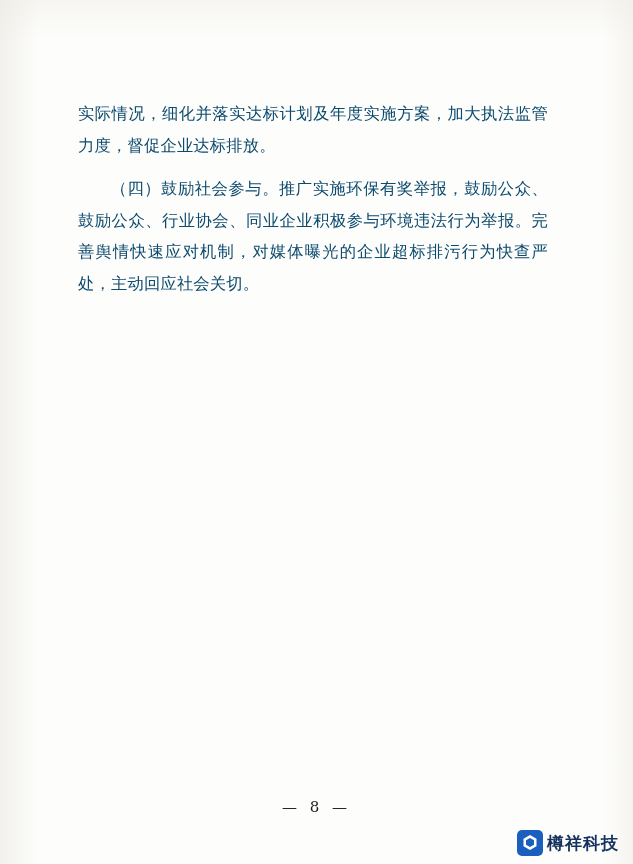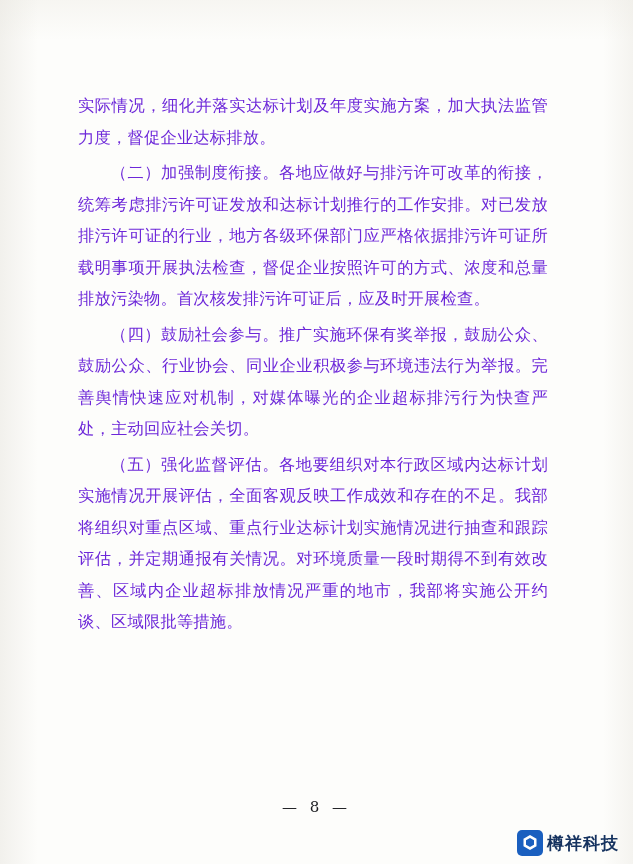--- a/index.html
+++ b/index.html
@@ -31,25 +31,25 @@
       linear-gradient(180deg, rgba(240,238,232,0.5) 0px, rgba(255,255,255,0) 40px);
     pointer-events: none;
   }
   #content {
     position: absolute;
     left: 78px;
     top: 86px;
     width: 470px;
   }
   p.para {
-    margin: 4px 0 3px 0;
+    margin: 12px 0 3px 0;
     font-family: "DejaVu Serif", serif;
     font-size: 16.3px;
     line-height: 31.5px;
-    color: #6d28d9;
+    color: #0c4a6e;
     text-align: justify;
     text-justify: inter-ideograph;
     letter-spacing: 0.2px;
     font-weight: 500;
   }
   p.indent {
     text-indent: 2em;
   }
   .pagenum {
     position: absolute;
@@ -87,23 +87,21 @@
     letter-spacing: 1px;
   }
 </style>
 </head>
 <body>
 
 <div id="page">
 
   <div id="content">
     <p class="para">实际情况，细化并落实达标计划及年度实施方案，加大执法监管力度，督促企业达标排放。</p>
-    <p class="para indent">（二）加强制度衔接。各地应做好与排污许可改革的衔接，统筹考虑排污许可证发放和达标计划推行的工作安排。对已发放排污许可证的行业，地方各级环保部门应严格依据排污许可证所载明事项开展执法检查，督促企业按照许可的方式、浓度和总量排放污染物。首次核发排污许可证后，应及时开展检查。</p>
     <p class="para indent">（四）鼓励社会参与。推广实施环保有奖举报，鼓励公众、鼓励公众、行业协会、同业企业积极参与环境违法行为举报。完善舆情快速应对机制，对媒体曝光的企业超标排污行为快查严处，主动回应社会关切。</p>
-    <p class="para indent">（五）强化监督评估。各地要组织对本行政区域内达标计划实施情况开展评估，全面客观反映工作成效和存在的不足。我部将组织对重点区域、重点行业达标计划实施情况进行抽查和跟踪评估，并定期通报有关情况。对环境质量一段时期得不到有效改善、区域内企业超标排放情况严重的地市，我部将实施公开约谈、区域限批等措施。</p>
   </div>
 
   <div class="pagenum">— 8 —</div>
 
   <div class="watermark">
     <span class="wm-logo">
       <svg width="26" height="26" viewBox="0 0 26 26">
         <polygon points="13,5 19.5,8.7 19.5,16.3 13,20 6.5,16.3 6.5,8.7" fill="#ffffff"></polygon>
         <polygon points="13,8 17,10.3 17,14.7 13,17 9,14.7 9,10.3" fill="#1a5fbf"></polygon>
       </svg>

